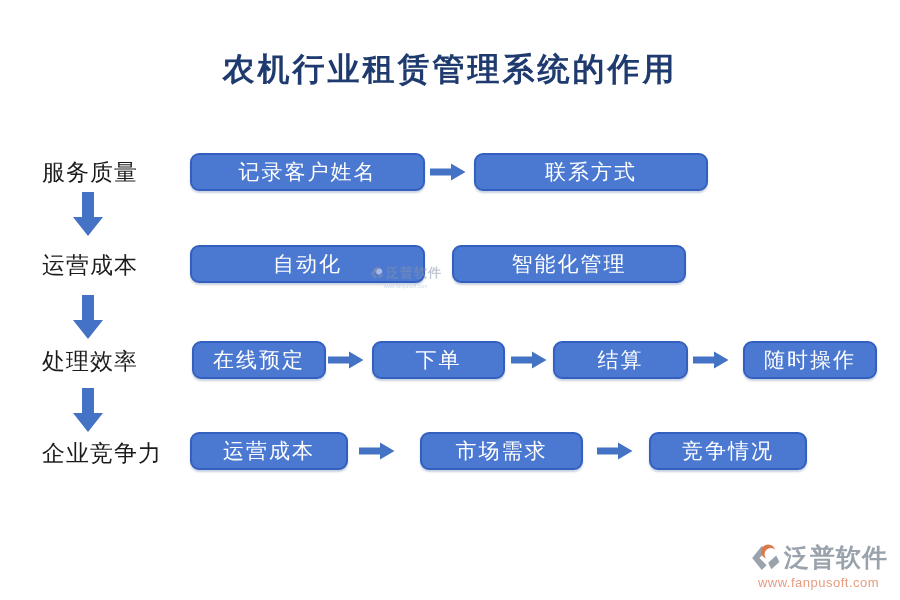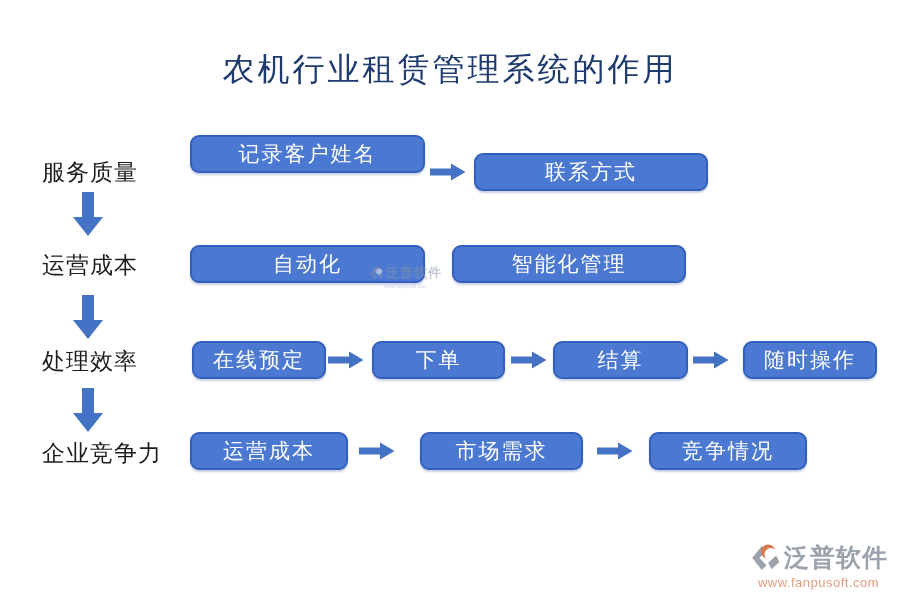--- a/index.html
+++ b/index.html
@@ -11,21 +11,21 @@
     overflow: hidden;
     font-family: "Liberation Serif", "DejaVu Serif", serif;
   }
   .title {
     position: absolute;
     left: 0; top: 48px;
     width: 100%;
     margin: 0;
     text-align: center;
     font-size: 32px;
-    font-weight: normal;
+    font-weight: bold;
     letter-spacing: 3px;
     color: var(--title-color, #1E3A6E);
   }
   .side-label {
     position: absolute;
     left: 42px;
     font-size: 23px;
     letter-spacing: 1px;
     color: var(--label-color, #1B1B1B);
     white-space: nowrap;
@@ -117,21 +117,21 @@
   <svg class="arrow-down" style="left:73px; top:192px" width="30" height="44" viewBox="0 0 30 44">
       <path d="M9 0 H21 V25 H30 L15 44 L0 25 H9 Z" fill="currentColor"></path>
     </svg>
   <svg class="arrow-down" style="left:73px; top:295px" width="30" height="44" viewBox="0 0 30 44">
       <path d="M9 0 H21 V25 H30 L15 44 L0 25 H9 Z" fill="currentColor"></path>
     </svg>
   <svg class="arrow-down" style="left:73px; top:388px" width="30" height="44" viewBox="0 0 30 44">
       <path d="M9 0 H21 V25 H30 L15 44 L0 25 H9 Z" fill="currentColor"></path>
     </svg>
 
-  <div class="box" style="left:190px; top:135px; width:231px">记录客户姓名</div>
+  <div class="box" style="left:190px; top:153px; width:231px">记录客户姓名</div>
   <svg class="arrow-right" style="left:430px; top:163px" width="36" height="18" viewBox="0 0 36 18">
       <path d="M0 5.5 H21 V0.5 L35.5 9 L21 17.5 V12.5 H0 Z" fill="currentColor"></path>
     </svg>
   <div class="box" style="left:474px; top:153px; width:230px">联系方式</div>
 
   <div class="box" style="left:190px; top:245px; width:231px">自动化</div>
   <div class="box" style="left:452px; top:245px; width:230px">智能化管理</div>
 
   <div class="box" style="left:192px; top:341px; width:130px">在线预定</div>
   <svg class="arrow-right" style="left:328px; top:351px" width="36" height="18" viewBox="0 0 36 18">

